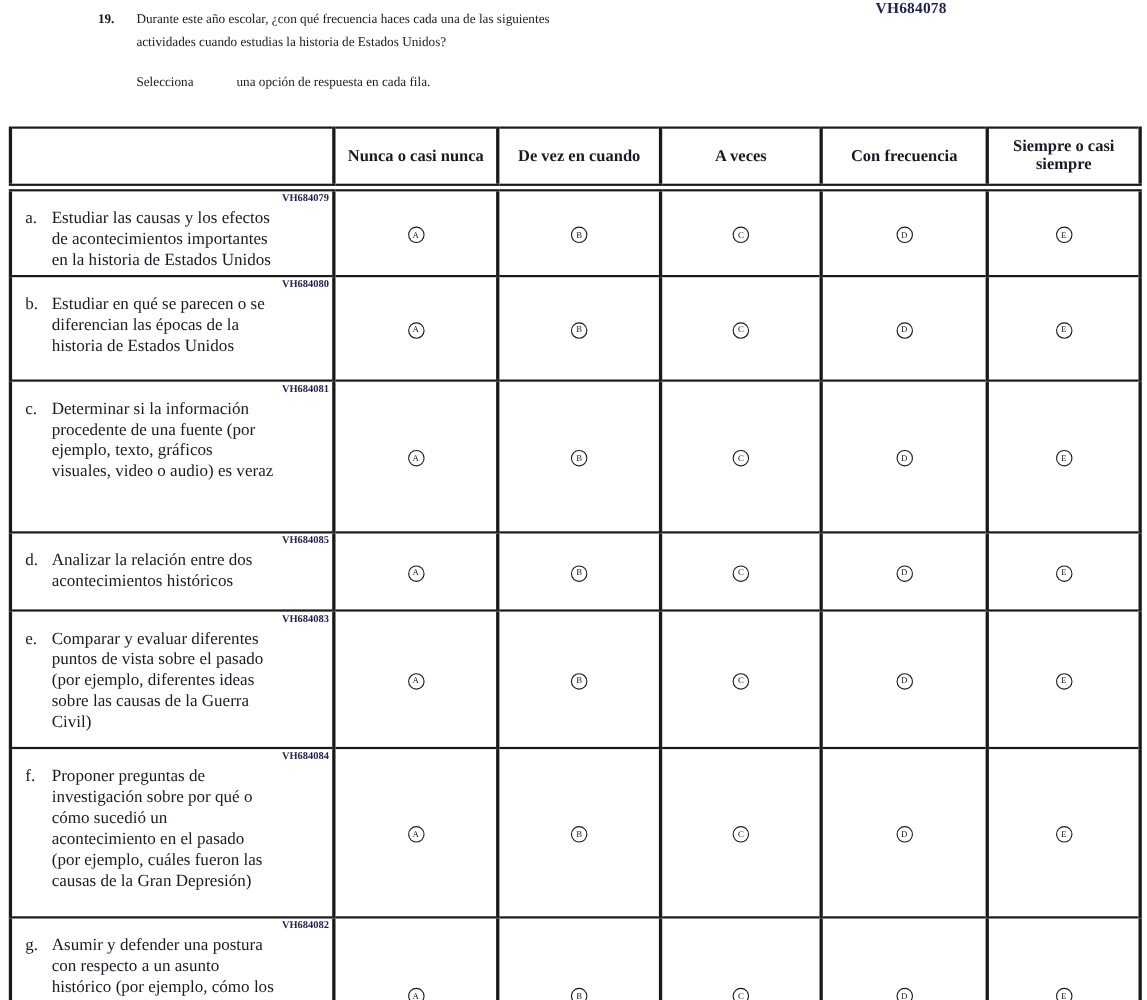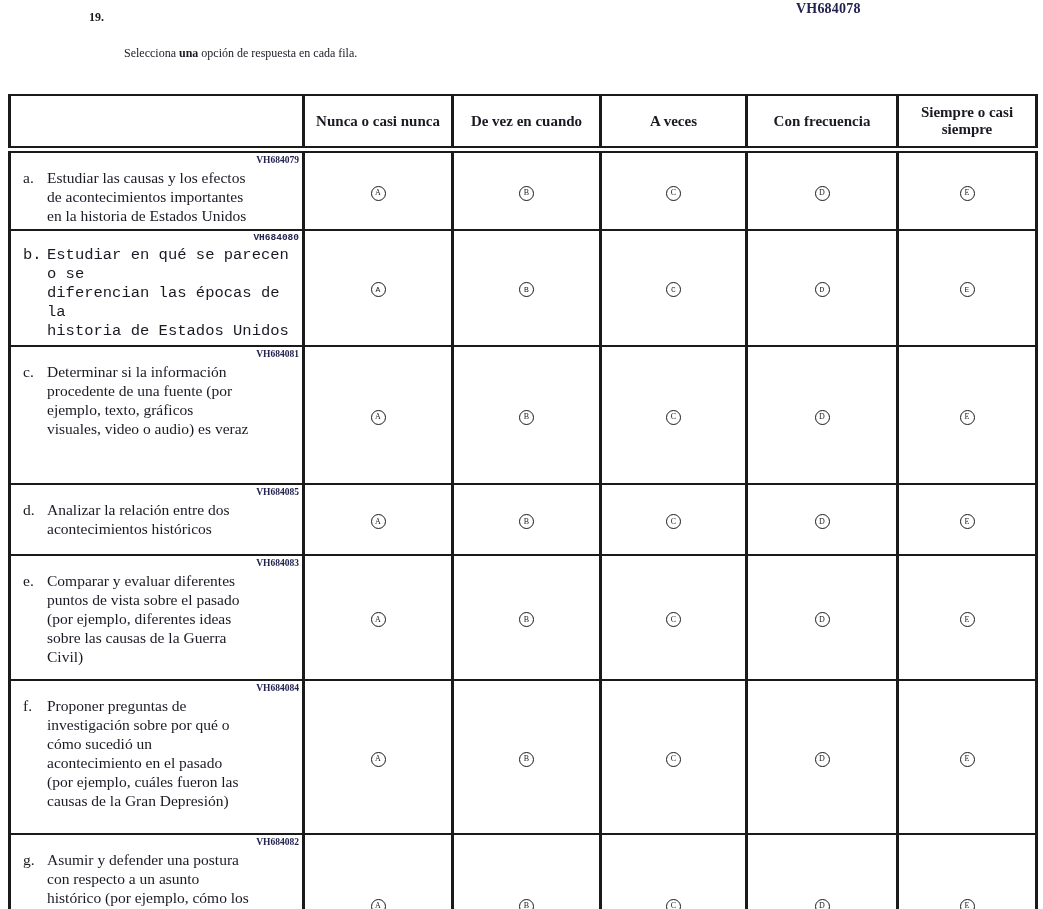--- a/index.html
+++ b/index.html
@@ -25,21 +25,21 @@
   
   .question-block {
     margin: 7px 0 0 89px;
     font-size: 12px;
     line-height: 21px;
   }
   .q-row { display: flex; }
   .q-number { width: 35px; flex: none; font-weight: bold; }
   .q-text { white-space: pre-line; }
   .instruction { margin: 15px 0 0 35px; }
-  .instruction .bold { font-weight: bold; }
+  .instruction .bold { font-weight: normal; margin-left: 36px; }
 
   
   table.matrix {
     margin: 30px 0 0 8px;
     width: 1027px;
     border-collapse: collapse;
     table-layout: fixed;
   }
   table.matrix, .matrix th, .matrix td {
     border: 2px solid #1a1a1a;
@@ -52,21 +52,21 @@
     height: 46px;
     font-size: 15px;
     font-weight: bold;
     text-align: center;
     vertical-align: middle;
     line-height: 17px;
     border-bottom: 7px double #1a1a1a;
     padding: 2px 4px;
   }
   .matrix tbody tr:nth-child(1) { height: 65px; }
-  .matrix tbody tr:nth-child(2) { height: 80px; font-family: Liberation Mono, monospace; }
+  .matrix tbody tr:nth-child(2) { height: 95px; }
   .matrix tbody tr:nth-child(3) { height: 138px; }
   .matrix tbody tr:nth-child(4) { height: 71px; }
   .matrix tbody tr:nth-child(5) { height: 125px; }
   .matrix tbody tr:nth-child(6) { height: 154px; }
   .matrix tbody tr:nth-child(7) { height: 140px; }
 
   td.stmt {
     vertical-align: top;
     padding: 0 3px 4px 10px;
   }
@@ -106,20 +106,22 @@
   }
 </style>
 </head>
 <body>
 
 <div class="form-code">VH684078</div>
 
 <div class="question-block">
   <div class="q-row">
     <span class="q-number">19.</span>
+    <span class="q-text">Durante este año escolar, ¿con qué frecuencia haces cada una de las siguientes
+actividades cuando estudias la historia de Estados Unidos?</span>
   </div>
   <div class="instruction"><span>Selecciona </span><span class="bold">una</span><span> opción de respuesta en cada fila.</span></div>
 </div>
 
 <table class="matrix">
   <colgroup>
     <col style="width:294px">
       <col style="width:149px">
       <col style="width:148px">
       <col style="width:146px">

